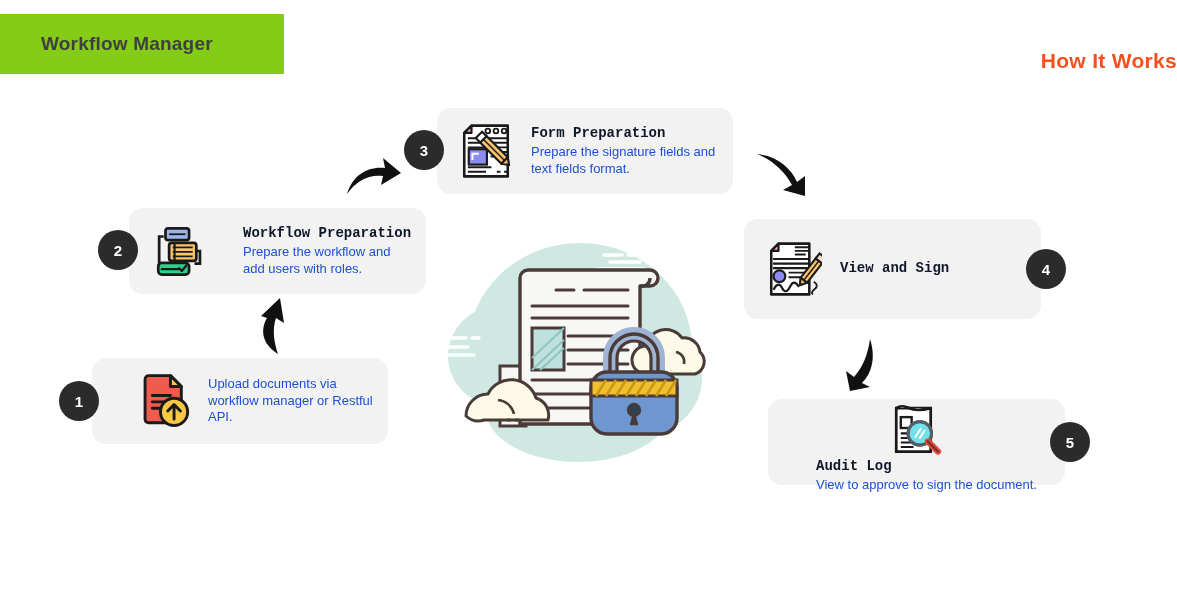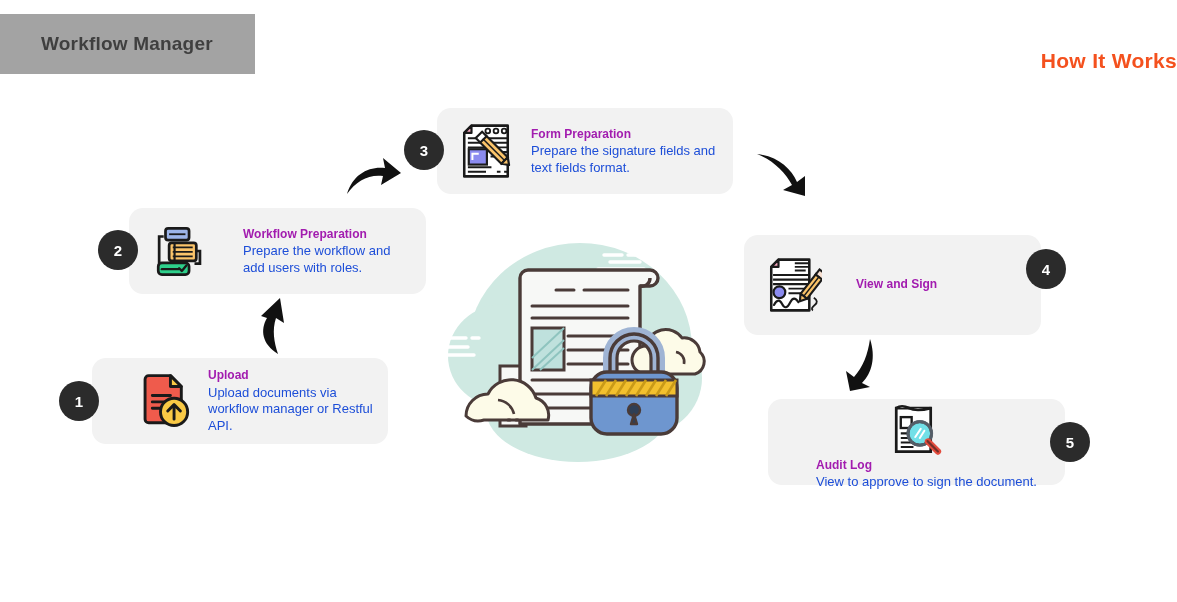--- a/index.html
+++ b/index.html
@@ -14,23 +14,23 @@
     overflow: hidden;
     font-family: "Liberation Sans", sans-serif;
     color: #3d3d3d;
   }
 
   
   .header-box {
     position: absolute;
     left: 0;
     top: 14px;
-    width: 255px;
+    width: 284px;
     height: 60px;
-    background: #a3a3a3;
+    background: #84cc16;
     display: flex;
     align-items: center;
   }
   .header-title {
     margin-left: 41px;
     font-size: 19px;
     font-weight: bold;
     color: #3f3f3f;
     letter-spacing: 0.2px;
   }
@@ -59,25 +59,26 @@
   .card-icon {
     flex: 0 0 auto;
     display: flex;
     align-items: center;
     justify-content: center;
   }
   .card-text {
     flex: 1 1 auto;
   }
   .card-title {
-    font-size: 12px;
+    font-size: 14px;
     font-weight: bold;
-    color: #a21caf;
+    color: #0f172a;
     line-height: 1.35;
     margin-bottom: 1px;
+    font-family: Liberation Mono, monospace;
   }
   .card-desc {
     font-size: 13px;
     color: #1d4ed8;
     line-height: 1.28;
   }
 
   .badge {
     position: absolute;
     width: 40px;
@@ -96,21 +97,21 @@
   
   #card-1 { left: 92px;  top: 358px; width: 296px; height: 86px; padding: 0 14px 0 44px; }
   #badge-1{ left: 59px;  top: 381px; }
 
   #card-2 { left: 129px; top: 208px; width: 297px; height: 86px; padding: 0 14px 0 22px; }
   #badge-2{ left: 98px;  top: 230px; }
 
   #card-3 { left: 437px; top: 108px; width: 296px; height: 86px; padding: 0 14px 0 20px; }
   #badge-3{ left: 404px; top: 130px; }
 
-  #card-4 { left: 744px; top: 235px; width: 297px; height: 100px; padding: 0 18px 0 20px; gap: 16px; }
+  #card-4 { left: 744px; top: 219px; width: 297px; height: 100px; padding: 0 18px 0 20px; }
   #badge-4{ left: 1026px;top: 249px; }
 
   #card-5 { left: 768px; top: 399px; width: 297px; height: 86px; padding: 0 18px 0 20px; flex-direction: column; }
   #badge-5{ left: 1050px;top: 422px; }
 
   
   .arrow { position: absolute; }
   #arrow-1-2 { left: 248px; top: 296px; }
   #arrow-2-3 { left: 345px; top: 152px; }
   #arrow-3-4 { left: 755px; top: 148px; }
@@ -138,21 +139,20 @@
   <div class="card-icon">
     <svg width="58" height="58" viewBox="0 0 64 64">
       <path d="M10 8 a4 4 0 0 1 4-4 h24 l12 12 v36 a4 4 0 0 1-4 4 H14 a4 4 0 0 1-4-4 Z" fill="#ef5b4c" stroke="#1a1a1a" stroke-width="3.2" stroke-linejoin="round"></path>
       <path d="M38 4 l12 12 h-12 Z" fill="#f9c945" stroke="#1a1a1a" stroke-width="3.2" stroke-linejoin="round"></path>
       <path d="M18 26 h20 M18 33 h20 M18 40 h13" stroke="#1a1a1a" stroke-width="3.2" stroke-linecap="round"></path>
       <circle cx="42" cy="44" r="15" fill="#f9c945" stroke="#1a1a1a" stroke-width="3.2"></circle>
       <path d="M42 52 V36 M35 43 l7-7 7 7" fill="none" stroke="#1a1a1a" stroke-width="3.2" stroke-linecap="round" stroke-linejoin="round"></path>
     </svg>
   </div>
   <div class="card-text" style="margin-left:14px;">
-    <div class="card-title">Upload</div>
     <div class="card-desc">Upload documents via workflow manager or Restful API.</div>
   </div>
 </div>
 <div class="badge" id="badge-1">1</div>
 
 <div class="card" id="card-2">
   <div class="card-icon">
     <svg width="58" height="58" viewBox="0 0 64 64">
       <path d="M14 16 h-5 v32 h5" fill="none" stroke="#1a1a1a" stroke-width="3"></path>
       <path d="M48 32 h6 v14 h-6" fill="none" stroke="#1a1a1a" stroke-width="3"></path>

